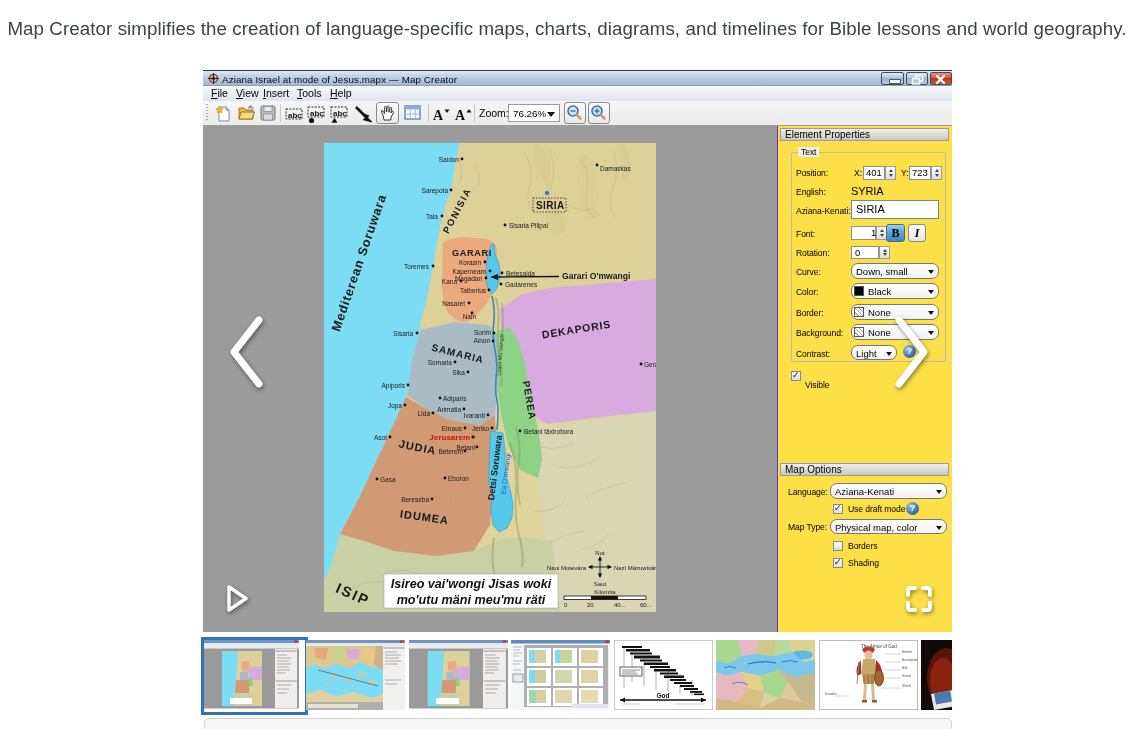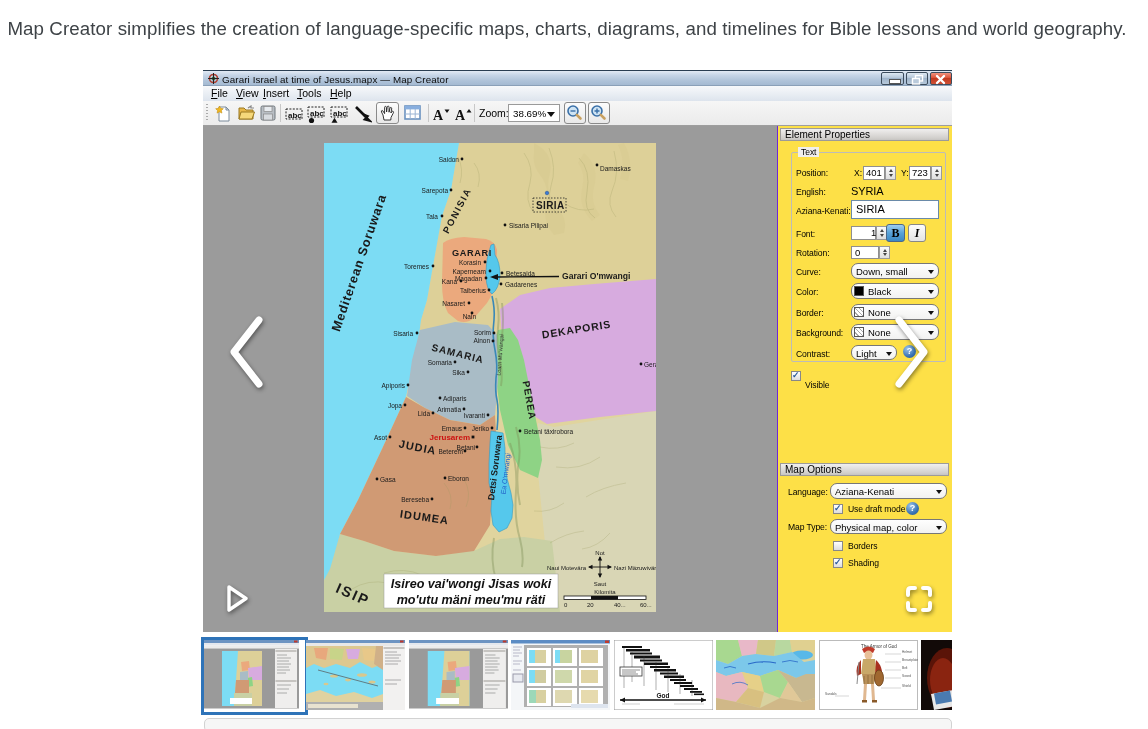--- a/index.html
+++ b/index.html
@@ -83,21 +83,21 @@
 </head>
 <body>
 <p id="lead">Map Creator simplifies the creation of language-specific maps, charts, diagrams, and timelines for Bible lessons and world geography.</p>
 <div id="win">
   <div id="tbar">
     <svg width="11" height="11" style="position:absolute;left:5px;top:2px" viewBox="0 0 11 11">
       <circle cx="5.5" cy="5.5" r="4" fill="none" stroke="#b04030" stroke-width="1.6"></circle>
       <circle cx="5.5" cy="5.5" r="2" fill="#3a7a40"></circle>
       <path d="M5.5,0 L5.5,11 M0,5.5 L11,5.5" stroke="#222" stroke-width="1"></path>
     </svg>
-    <span class="ttl">Garari Israel at time of Jesus.mapx — Map Creator</span>
+    <span class="ttl">Aziana Israel at mode of Jesus.mapx — Map Creator</span>
     <div class="wbtn" id="bmin">
         <i></i>
       </div>
     <div class="wbtn" id="bmax">
         <svg width="14" height="11" viewBox="0 0 14 11">
           <rect x="4.5" y="1.5" width="7" height="5.5" fill="none" stroke="#fff" stroke-width="1.4"></rect>
           <rect x="1.5" y="4.5" width="7" height="5.5" fill="#b9cadb" stroke="#fff" stroke-width="1.4"></rect>
         </svg>
       </div>
     <div class="wbtn" id="bcls">
@@ -164,21 +164,21 @@
       <text x="0" y="13.5" font-size="14" font-weight="bold" fill="#111" font-family="Liberation Serif">A</text>
       <path d="M11.5,3.5 l5,0 -2.5,3.4 Z" fill="#111"></path>
     </svg>
     <svg class="tico" style="left:252px;top:5px" width="18" height="15" viewBox="0 0 18 15">
       <text x="0" y="13.5" font-size="14" font-weight="bold" fill="#111" font-family="Liberation Serif">A</text>
       <path d="M11.5,6.5 l5,0 -2.5,-3.4 Z" fill="#111"></path>
     </svg>
     <div class="tsep" style="left:271px"></div>
     <span id="zoomlbl">Zoom:</span>
     <div id="zoombox">
-        <b>38.69%</b>
+        <b>76.26%</b>
         <span class="arr"></span>
       </div>
     <div class="magbtn" style="left:361px">
       <svg width="18" height="18" viewBox="0 0 18 18" style="position:absolute;left:1px;top:1px">
         <circle cx="7" cy="7" r="5" fill="#cfe4f4" stroke="#3a70a8" stroke-width="1.6"></circle>
         <path d="M4.5,7 L9.5,7" stroke="#3a70a8" stroke-width="1.4"></path>
         <path d="M10.8,10.8 L14.5,14.5" stroke="#c8a060" stroke-width="2.6" stroke-linecap="round"></path>
       </svg>
     </div>
     <div class="magbtn" style="left:385px">

